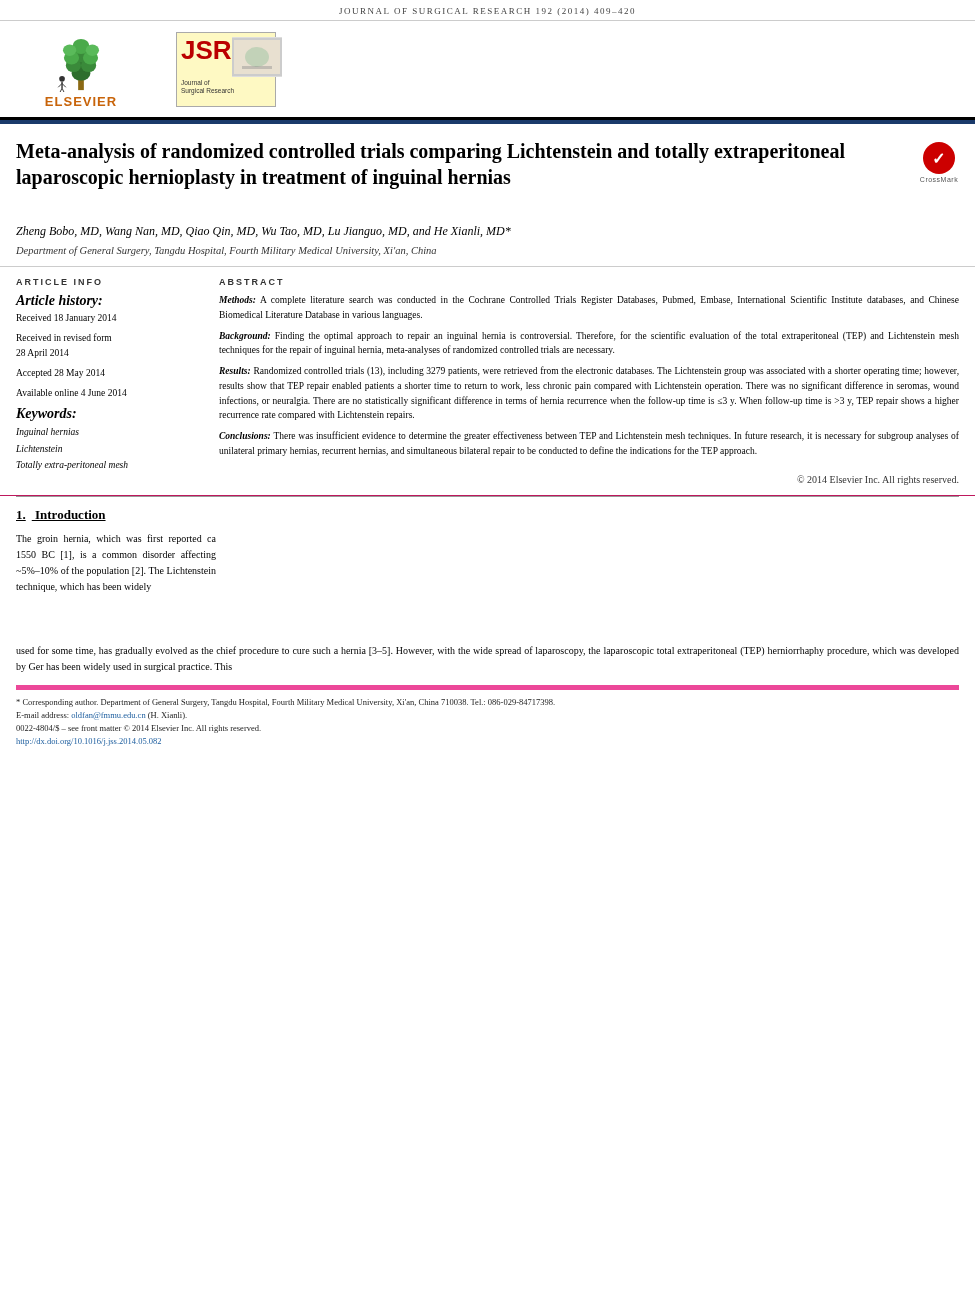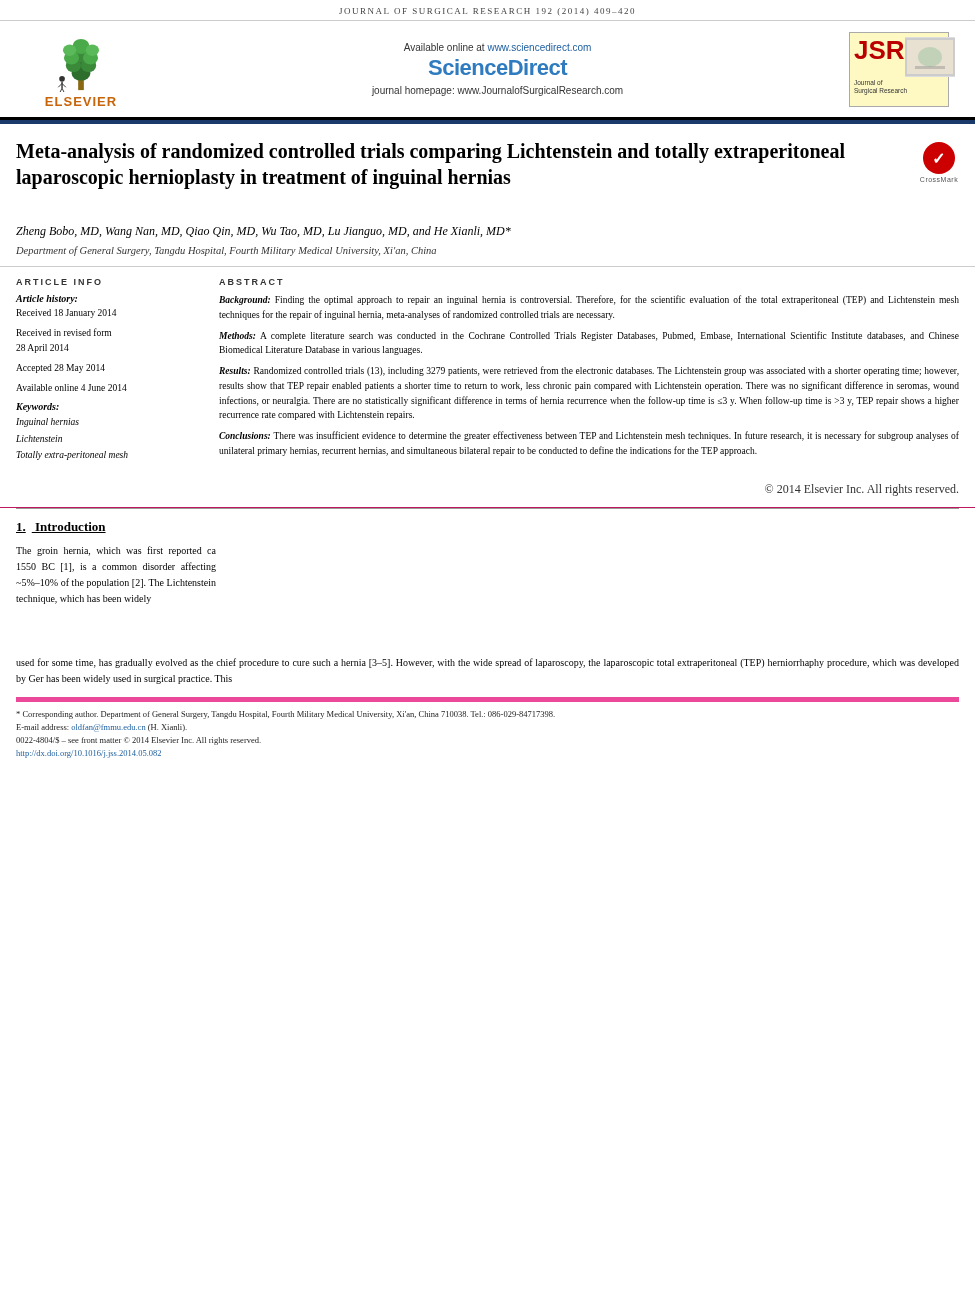--- a/index.html
+++ b/index.html
@@ -211,21 +211,21 @@
     .section-heading {
       font-size: 9px;
       font-weight: bold;
       letter-spacing: 2px;
       text-transform: uppercase;
       color: #333;
       font-family: Arial, sans-serif;
       margin-bottom: 6px;
     }
     .info-label {
-      font-size: 10px;
+      font-size: 14px;
       font-style: italic;
       font-weight: bold;
       margin-bottom: 2px;
     }
     .info-value {
       font-size: 9.5px;
       margin-bottom: 6px;
       line-height: 1.5;
     }
     .keywords-list {
@@ -240,24 +240,24 @@
       font-size: 9.5px;
       line-height: 1.55;
       text-align: justify;
       margin-bottom: 6px;
     }
     .abstract-para-label {
       font-style: italic;
       font-weight: bold;
     }
     .copyright-line {
-      font-size: 12px;
+      font-size: 10px;
       text-align: right;
       color: #333;
-      margin-top: 24px;
+      margin-top: 16px;
     }
 
     
     .divider {
       height: 1px;
       background: #999;
       margin: 0 16px;
     }
 
     
@@ -336,28 +336,20 @@
         <line x1="10" y1="47" x2="10" y2="54" stroke="#333" stroke-width="1.5"></line>
         <line x1="10" y1="49" x2="6" y2="53" stroke="#333" stroke-width="1"></line>
         <line x1="10" y1="49" x2="14" y2="53" stroke="#333" stroke-width="1"></line>
         <line x1="10" y1="54" x2="8" y2="58" stroke="#333" stroke-width="1"></line>
         <line x1="10" y1="54" x2="12" y2="58" stroke="#333" stroke-width="1"></line>
       </svg>
       <div class="elsevier-text">ELSEVIER</div>
     </div>
   </div>
 
-  <div class="header-center">
-    <div class="available-text">
-      <span>Available online at</span>
-      <span class="available-link"> <span>www.sciencedirect.com</span></span>
-    </div>
-    <div class="sciencedirect-title">ScienceDirect</div>
-    <div class="journal-homepage">journal homepage: www.JournalofSurgicalResearch.com</div>
-  </div>
 
   <div class="header-right">
     <div class="jsr-logo">
       <div class="jsr-top">
         <div class="jsr-letters">JSR</div>
         <div class="jsr-image">
           <svg width="50" height="38" viewBox="0 0 50 38">
             <rect width="50" height="38" fill="#ccc"></rect>
             <rect x="2" y="2" width="46" height="34" fill="#e8e0d0"></rect>
             <ellipse cx="25" cy="19" rx="12" ry="10" fill="#a8c8a8" opacity="0.6"></ellipse>
@@ -401,27 +393,27 @@
       <div>Inguinal hernias</div>
       <div>Lichtenstein</div>
       <div>Totally extra-peritoneal mesh</div>
     </div>
   </div>
 
   <div class="abstract-section">
     <div class="section-heading">ABSTRACT</div>
 
     <div class="abstract-para">
+      <span class="abstract-para-label">Methods:</span>
+      <span>A complete literature search was conducted in the Cochrane Controlled Trials Register Databases, Pubmed, Embase, International Scientific Institute databases, and Chinese Biomedical Literature Database in various languages.</span>
+    </div>
+
+    <div class="abstract-para">
       <span class="abstract-para-label">Background:</span>
       <span>Finding the optimal approach to repair an inguinal hernia is controversial. Therefore, for the scientific evaluation of the total extraperitoneal (TEP) and Lichtenstein mesh techniques for the repair of inguinal hernia, meta-analyses of randomized controlled trials are necessary.</span>
-    </div>
-
-    <div class="abstract-para">
-      <span class="abstract-para-label">Methods:</span>
-      <span>A complete literature search was conducted in the Cochrane Controlled Trials Register Databases, Pubmed, Embase, International Scientific Institute databases, and Chinese Biomedical Literature Database in various languages.</span>
     </div>
 
     <div class="abstract-para">
       <span class="abstract-para-label">Results:</span>
       <span>Randomized controlled trials (13), including 3279 patients, were retrieved from the electronic databases. The Lichtenstein group was associated with a shorter operating time; however, results show that TEP repair enabled patients a shorter time to return to work, less chronic pain compared with Lichtenstein operation. There was no significant difference in seromas, wound infections, or neuralgia. There are no statistically significant difference in terms of hernia recurrence when the follow-up time is ≤3 y. When follow-up time is &gt;3 y, TEP repair shows a higher recurrence rate compared with Lichtenstein repairs.</span>
     </div>
 
     <div class="abstract-para">
       <span class="abstract-para-label">Conclusions:</span>
       <span>There was insufficient evidence to determine the greater effectiveness between TEP and Lichtenstein mesh techniques. In future research, it is necessary for subgroup analyses of unilateral primary hernias, recurrent hernias, and simultaneous bilateral repair to be conducted to define the indications for the TEP approach.</span>

